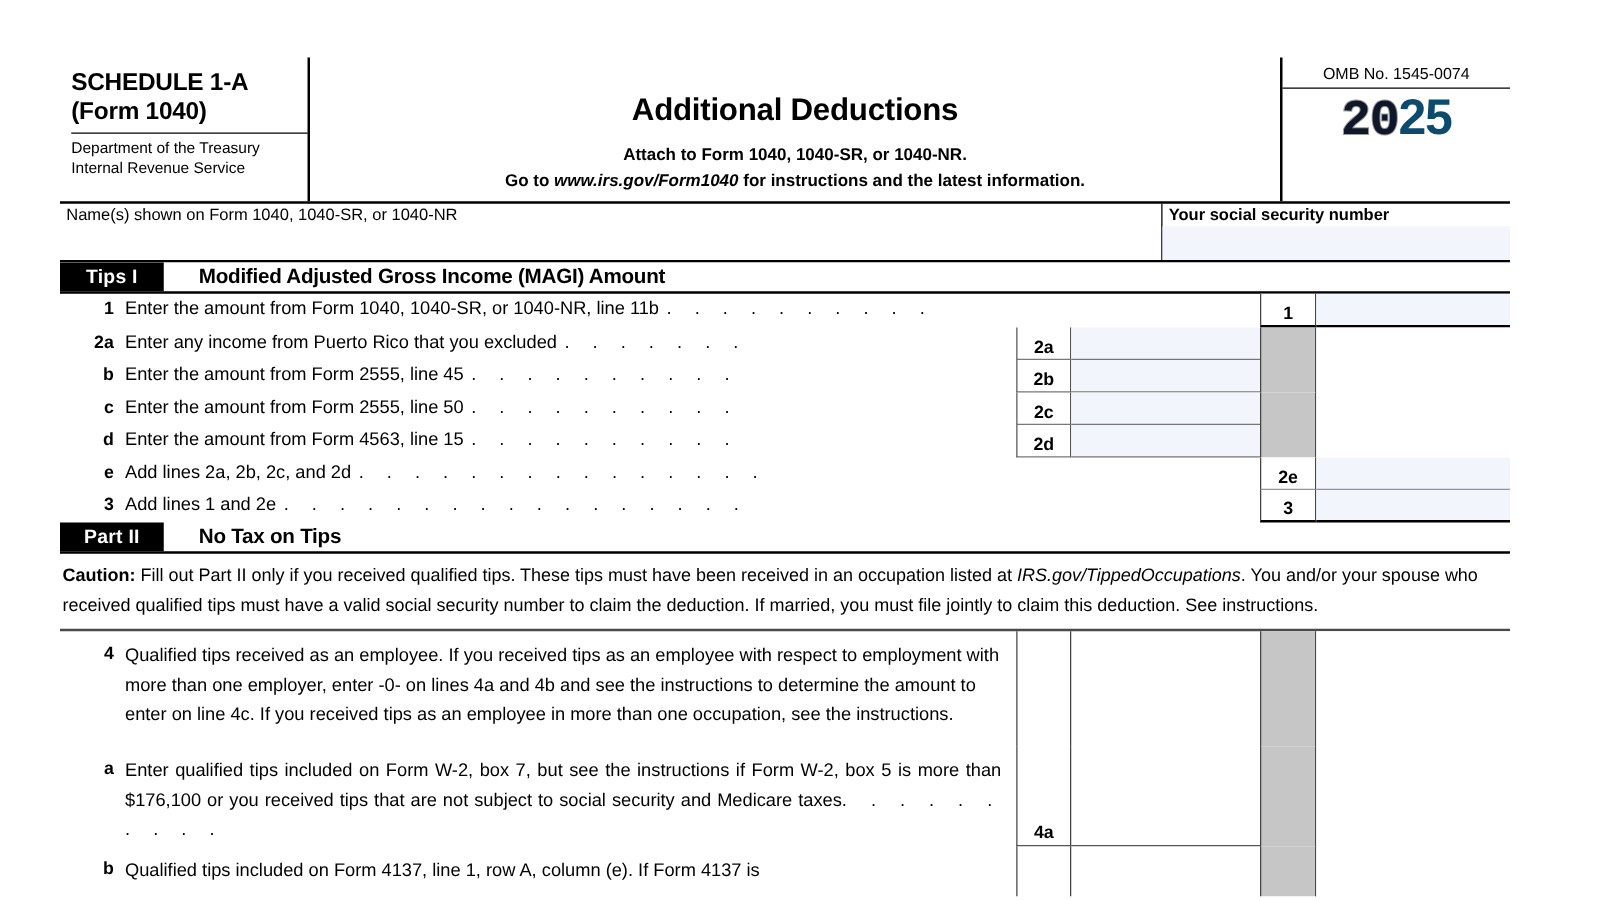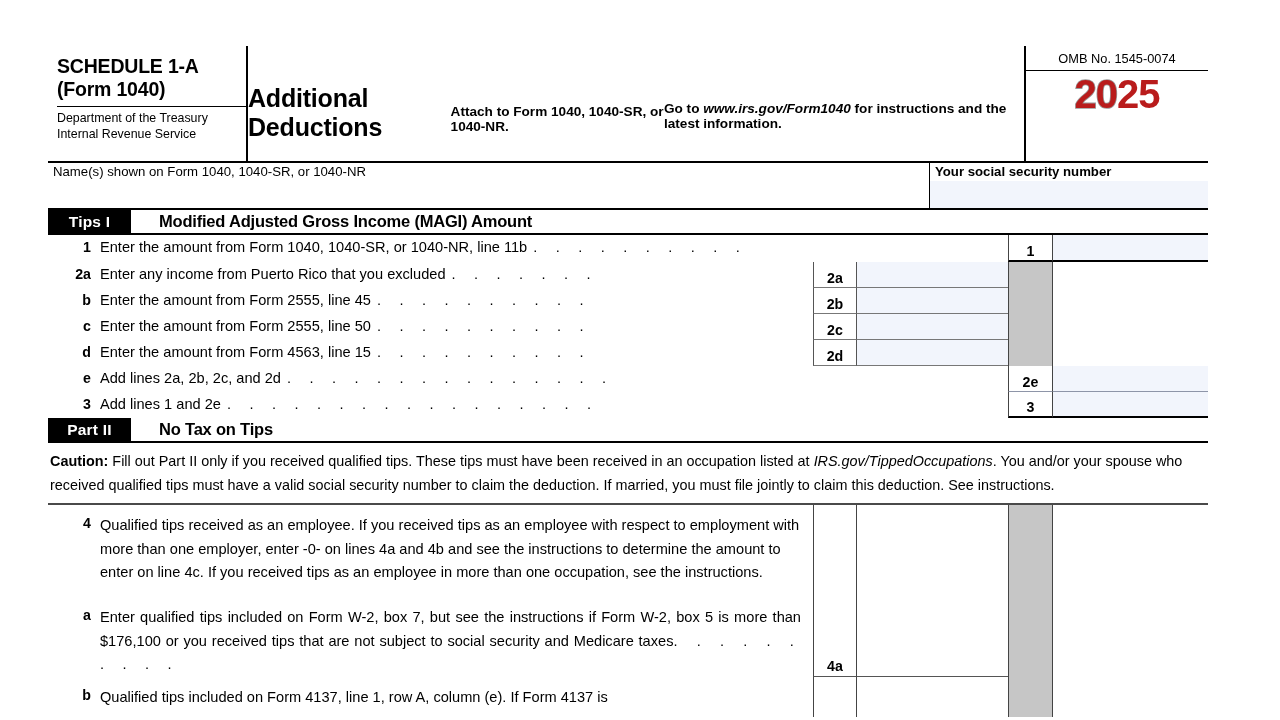--- a/index.html
+++ b/index.html
@@ -43,23 +43,23 @@
     margin: 5px 0 4px 0;
     width: 100%;
   }
   .dept {
     font-size: 12.4px; line-height: 1.27;
   }
 
   .hdr-mid {
     flex: 1;
     border-right: 2px solid #000;
-    display: flex; flex-direction: row;
+    display: flex; flex-direction: column;
     align-items: center;
-    justify-content: flex-end;
+    justify-content: center;
     padding-top: 18px;
   }
   .main-title {
     font-size: 25px; font-weight: bold; letter-spacing: -0.2px;
   }
   .sub1 {
     font-size: 13.6px; font-weight: bold; margin-top: 13px;
   }
   .sub2 {
     font-size: 13.6px; font-weight: bold; margin-top: 6px;
@@ -78,25 +78,26 @@
     text-align: center;
     border-bottom: 1.2px solid #000;
   }
   .year {
     font-size: 40px; font-weight: bold;
     line-height: 1;
     margin-top: 3px;
     letter-spacing: -1px;
   }
   .year .hollow {
-    color: #b91c1c;
+    color: #0f172a;
     -webkit-text-stroke: 1.6px #9a9a9a;
     paint-order: stroke fill;
-  }
-  .year .solid { color: #b91c1c; }
+    font-family: Liberation Mono, monospace;
+  }
+  .year .solid { color: #0c4a6e; }
   .attach {
     font-size: 12.4px; line-height: 1.22;
     text-align: left;
     width: 100%;
     padding-left: 13px;
     margin-top: 1px;
   }
   .attach .seqno { font-size: 16px; font-weight: bold; }
 
   

